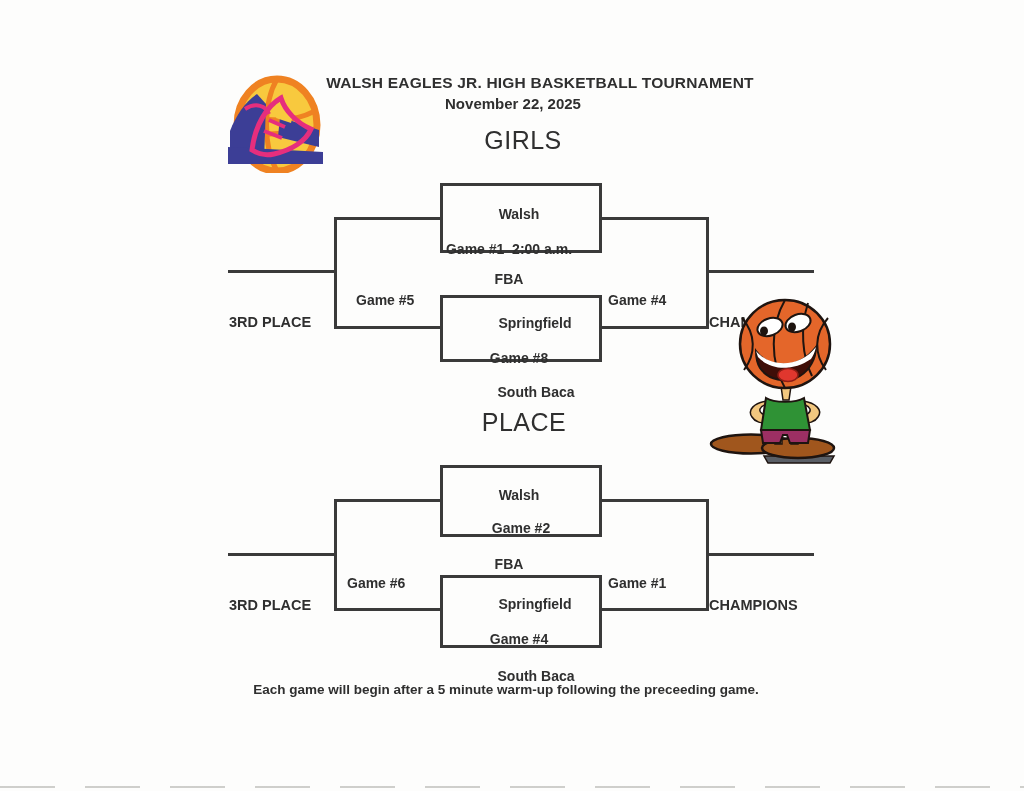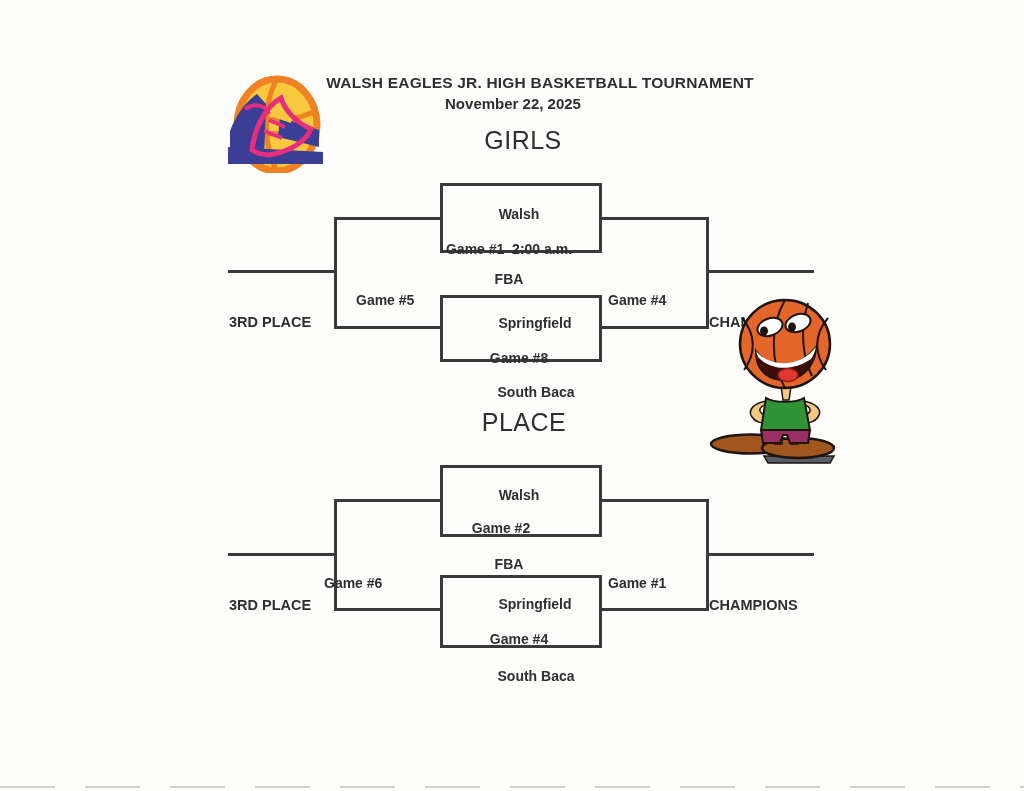--- a/index.html
+++ b/index.html
@@ -101,38 +101,39 @@
 
     <path d="M52,55 C 66,74 94,74 112,51 C 112,62 106,74 96,80 C 82,88 64,84 56,72 C 53,67 52,60 52,55 Z" fill="#3f0e08" stroke="#1e1410" stroke-width="2"></path>
     <path d="M52,55 C 66,72 96,72 112,51 C 111,56 109,60 107,63 C 88,76 66,74 54,61 Z" fill="#ffffff"></path>
     <ellipse cx="84" cy="79" rx="10" ry="6.5" fill="#e0372e" stroke="#8f1d14" stroke-width="1.5"></ellipse>
   </svg>
 
   <div class="hd cx" style="left:524px;top:408px;">PLACE</div>
 
   <div class="t cx" style="left:519px;top:448px;">Walsh</div>
   <div class="bx" style="left:440px;top:465px;width:162px;height:72px;"></div>
-  <div class="t cx" style="left:501px;top:481px;text-align:center;">Game #2</div>
+  <div class="t cx" style="left:521px;top:481px;text-align:center;">Game #2</div>
   <div class="t cx" style="left:509px;top:517px;">FBA</div>
 
   <div class="t cx" style="left:535px;top:557px;">Springfield</div>
   <div class="bx" style="left:440px;top:575px;width:162px;height:73px;"></div>
   <div class="t cx" style="left:519px;top:592px;">Game #4</div>
   <div class="t cx" style="left:536px;top:629px;">South Baca</div>
 
   <div class="ln" style="left:334px;top:499px;width:3px;height:112px;"></div>
   <div class="ln" style="left:334px;top:499px;width:108px;height:3px;"></div>
   <div class="ln" style="left:334px;top:608px;width:108px;height:3px;"></div>
   <div class="ln" style="left:228px;top:553px;width:108px;height:3px;"></div>
-  <div class="t" style="left:324px;top:536px;">Game #6</div>
+  <div class="t" style="left:347px;top:536px;">Game #6</div>
   <div class="t side" style="left:229px;top:558px;">3RD PLACE</div>
 
   <div class="ln" style="left:706px;top:499px;width:3px;height:112px;"></div>
   <div class="ln" style="left:602px;top:499px;width:107px;height:3px;"></div>
   <div class="ln" style="left:602px;top:608px;width:107px;height:3px;"></div>
   <div class="ln" style="left:707px;top:553px;width:107px;height:3px;"></div>
   <div class="t" style="left:608px;top:536px;">Game #1</div>
   <div class="t side" style="left:709px;top:558px;">CHAMPIONS</div>
 
+  <div class="notes cx" style="left:506px;top:680px;">Each game will begin after a 5 minute warm-up following the preceeding game.</div>
 
   <div class="scanline" style="top:786px;"></div>
 
 </div>
 
 </body></html>

